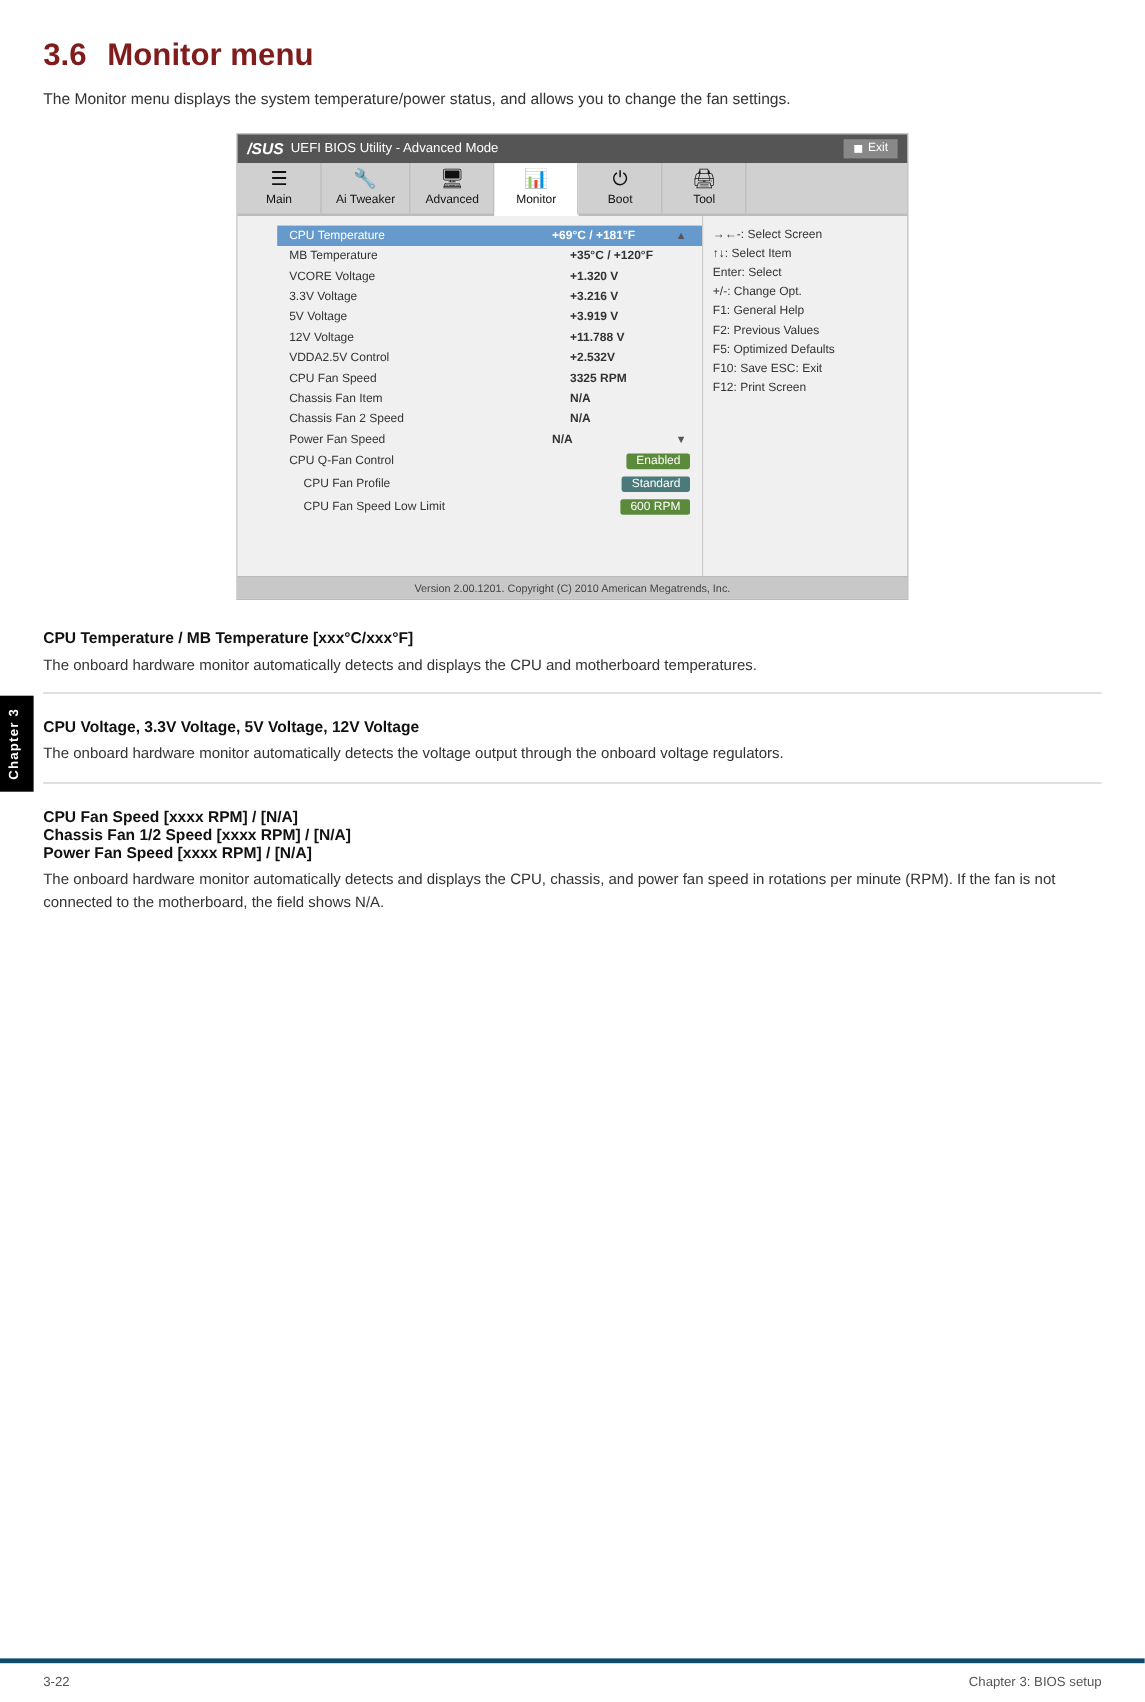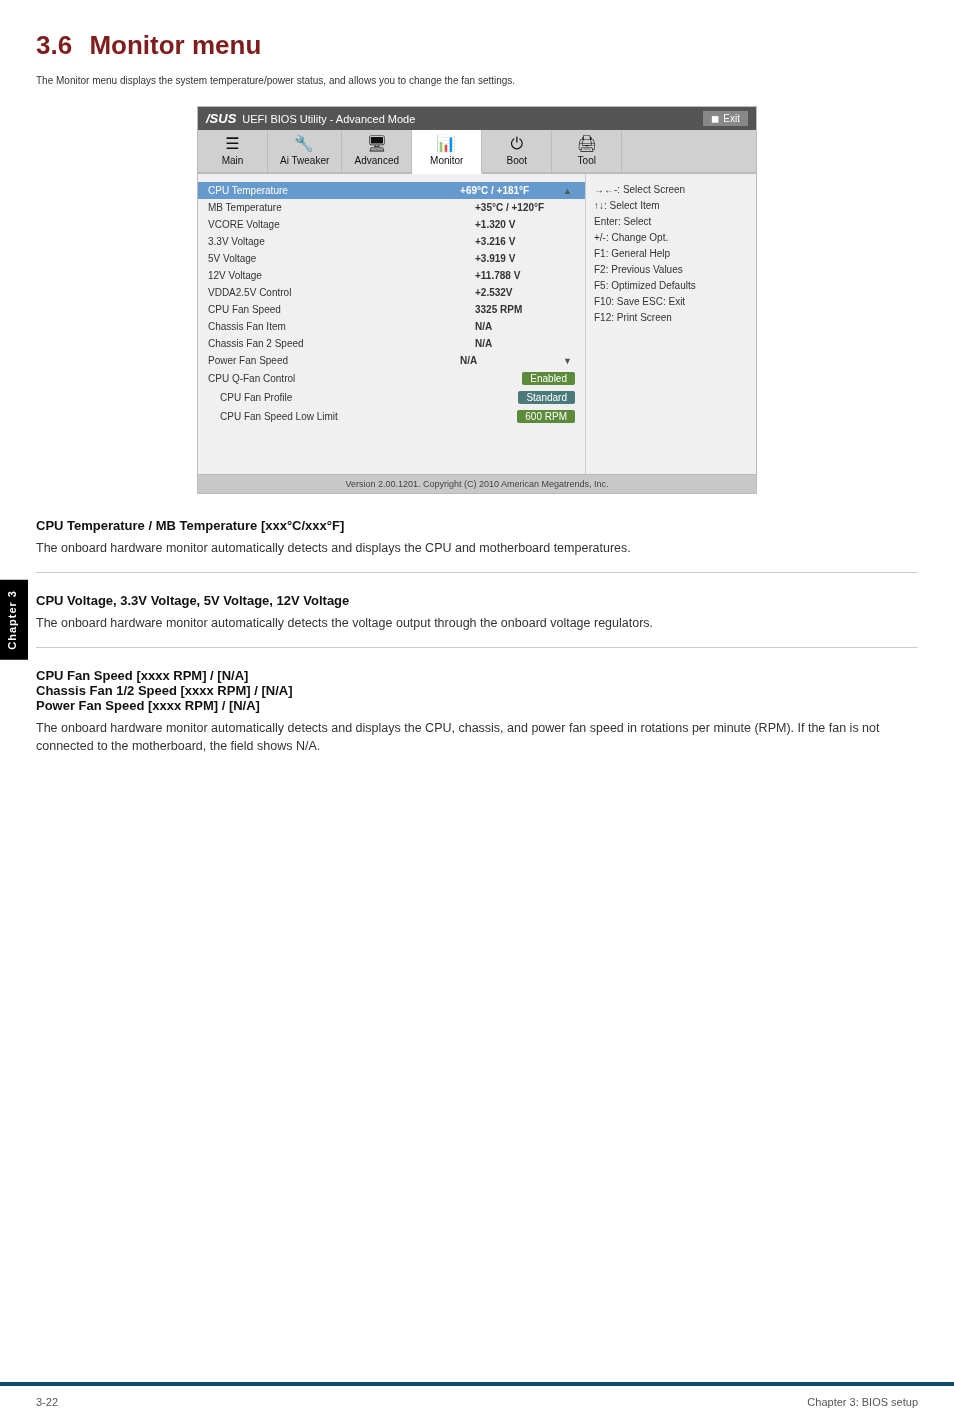--- a/index.html
+++ b/index.html
@@ -41,21 +41,21 @@
       font-weight: bold;
       margin-bottom: 12px;
       color: #7f1d1d;
     }
 
     .section-title span.num {
       margin-right: 10px;
     }
 
     .section-intro {
-      font-size: 10px;
+      font-size: 13px;
       color: #333;
       margin-bottom: 18px;
       line-height: 1.5;
     }
 
     
     .bios-container {
       border: 1px solid #bbb;
       background: #e8e8e8;
       width: 100%;
@@ -152,20 +152,21 @@
       font-size: 10px;
       color: #333;
       line-height: 1.6;
     }
 
     .bios-row {
       display: flex;
       align-items: center;
       padding: 3px 10px;
       font-size: 10px;
+      margin-left: 33px;
     }
 
     .bios-row.highlighted {
       background: #6699cc;
       color: #fff;
     }
 
     .bios-row-label {
       flex: 1;
       color: #333;

